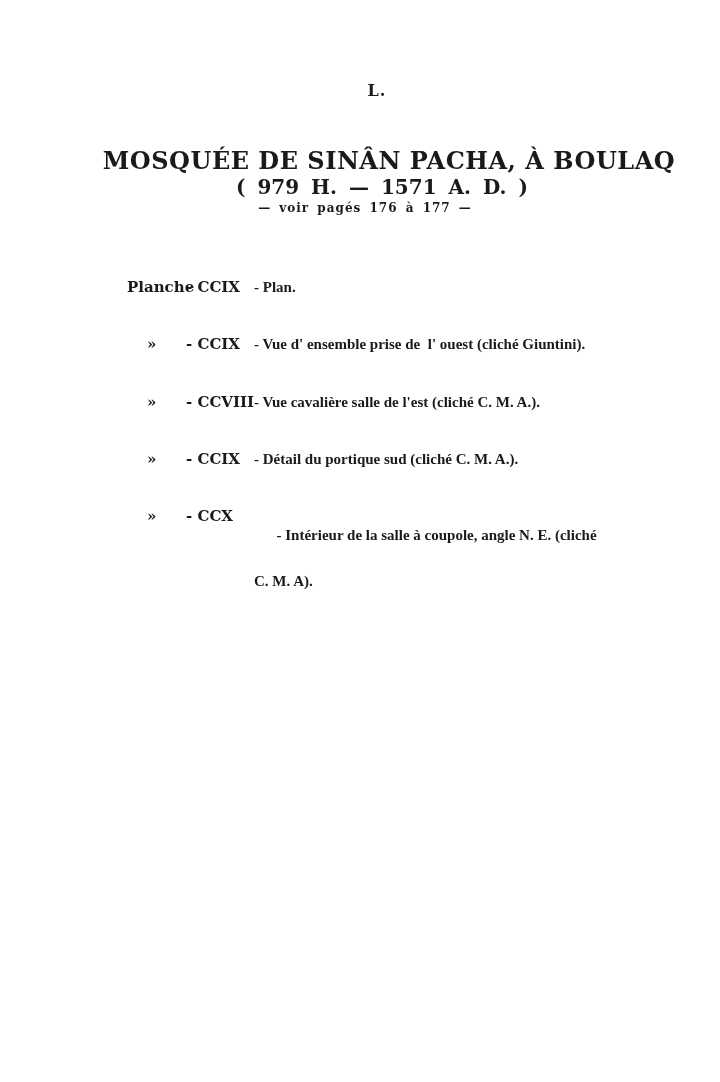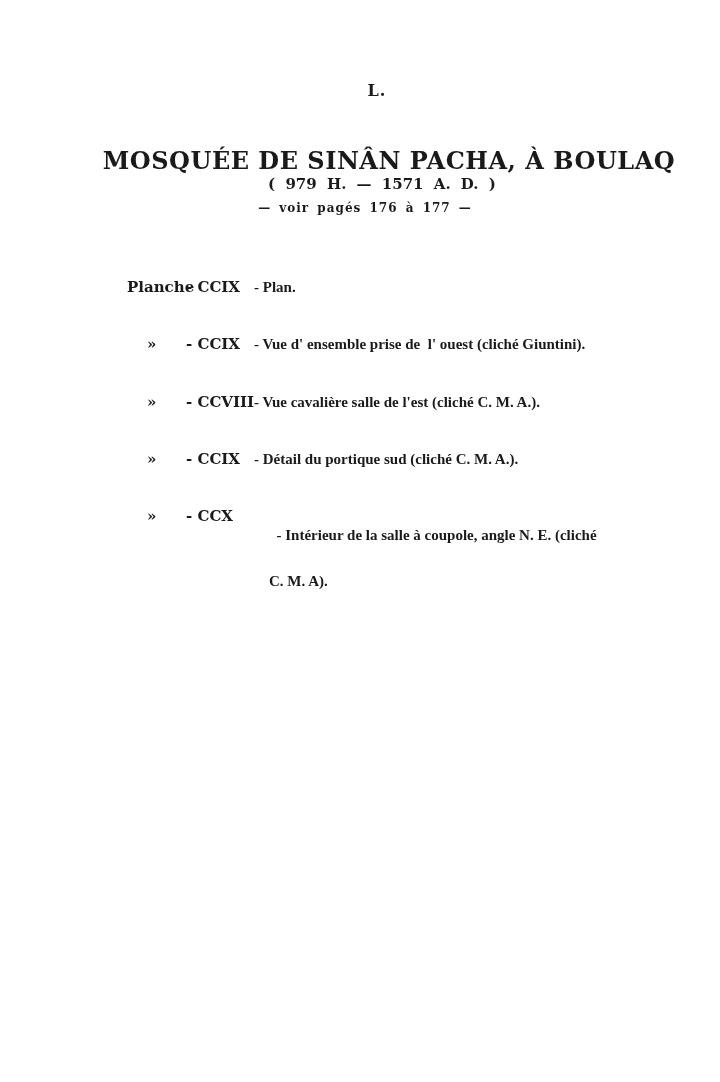--- a/index.html
+++ b/index.html
@@ -15,38 +15,38 @@
   }
   .hdr {
     position: absolute;
     left: 0;
     width: 720px;
     text-align: center;
     white-space: pre;
   }
   .section-number { top: 81px;  font-size: 16px; letter-spacing: 1px;   text-indent: 34px; }
   .doc-title      { top: 146px; font-size: 24px; letter-spacing: 0.5px; text-indent: 58px; }
-  .date-line      { top: 175px; font-size: 15px; word-spacing: 5px;     text-indent: 44px; }
+  .date-line      { top: 175px; font-size: 20px; word-spacing: 5px;     text-indent: 44px; }
   .pages-ref      { top: 201px; font-size: 12px; word-spacing: 3px; letter-spacing: 1px; text-indent: 10px; }
 
   .row {
     position: absolute;
     left: 127px;
     display: flex;
     align-items: flex-start;
     font-size: 15px;
     line-height: 19px;
     white-space: pre;
   }
   .row > span { flex: 0 0 auto; }
   .marker { display: inline-block; width: 59px; box-sizing: border-box; }
   .marker.indent { padding-left: 20px; }
   .num    { display: inline-block; width: 68px; }
   .desc   { display: inline-block; font-family: Liberation Serif, serif; }
-  .cont   { display: block; margin-left: 15px; margin-top: 8px; }
+  .cont   { display: block; margin-top: 8px; }
 
   .r1 { top: 278px; }
   .r2 { top: 335px; }
   .r3 { top: 393px; }
   .r4 { top: 450px; }
   .r5 { top: 507px; }
 </style>
 </head>
 <body>
 

